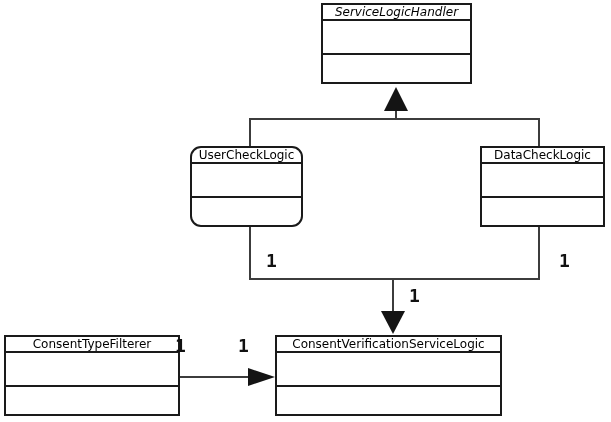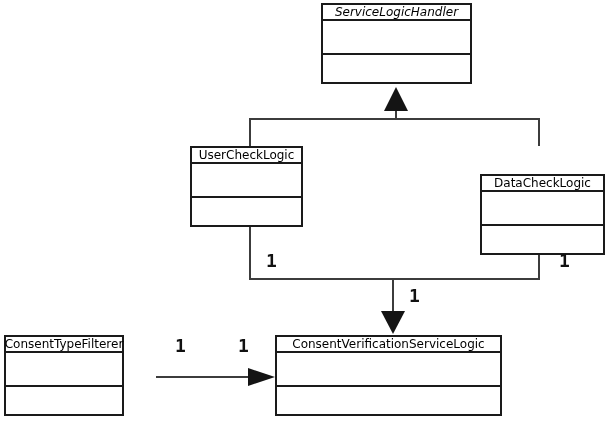--- a/index.html
+++ b/index.html
@@ -118,37 +118,37 @@
   <span class="mult" style="left:238px; top:337px;">1</span>
 
   <div class="uml-class" style="left:321px; top:3px; width:151px;">
     <div class="compartment name-compartment italic">
       <span>ServiceLogicHandler</span>
     </div>
     <div class="compartment attrs-compartment"></div>
     <div class="compartment ops-compartment"></div>
   </div>
 
-  <div class="uml-class" style="left:190px; top:146px; width:113px;">
+  <div class="uml-class" style="left:190px; top:146px; width:113px;border-radius:11px;">
     <div class="compartment name-compartment">
       <span>UserCheckLogic</span>
     </div>
     <div class="compartment attrs-compartment"></div>
     <div class="compartment ops-compartment"></div>
   </div>
 
-  <div class="uml-class" style="left:480px; top:146px; width:125px;margin-top:28px;">
+  <div class="uml-class" style="left:480px; top:146px; width:125px;">
     <div class="compartment name-compartment">
       <span>DataCheckLogic</span>
     </div>
     <div class="compartment attrs-compartment"></div>
     <div class="compartment ops-compartment"></div>
   </div>
 
-  <div class="uml-class" style="left:4px; top:335px; width:120px;">
+  <div class="uml-class" style="left:4px; top:335px; width:176px;">
     <div class="compartment name-compartment">
       <span>ConsentTypeFilterer</span>
     </div>
     <div class="compartment attrs-compartment"></div>
     <div class="compartment ops-compartment"></div>
   </div>
 
   <div class="uml-class" style="left:275px; top:335px; width:227px;">
     <div class="compartment name-compartment">
       <span>ConsentVerificationServiceLogic</span>

